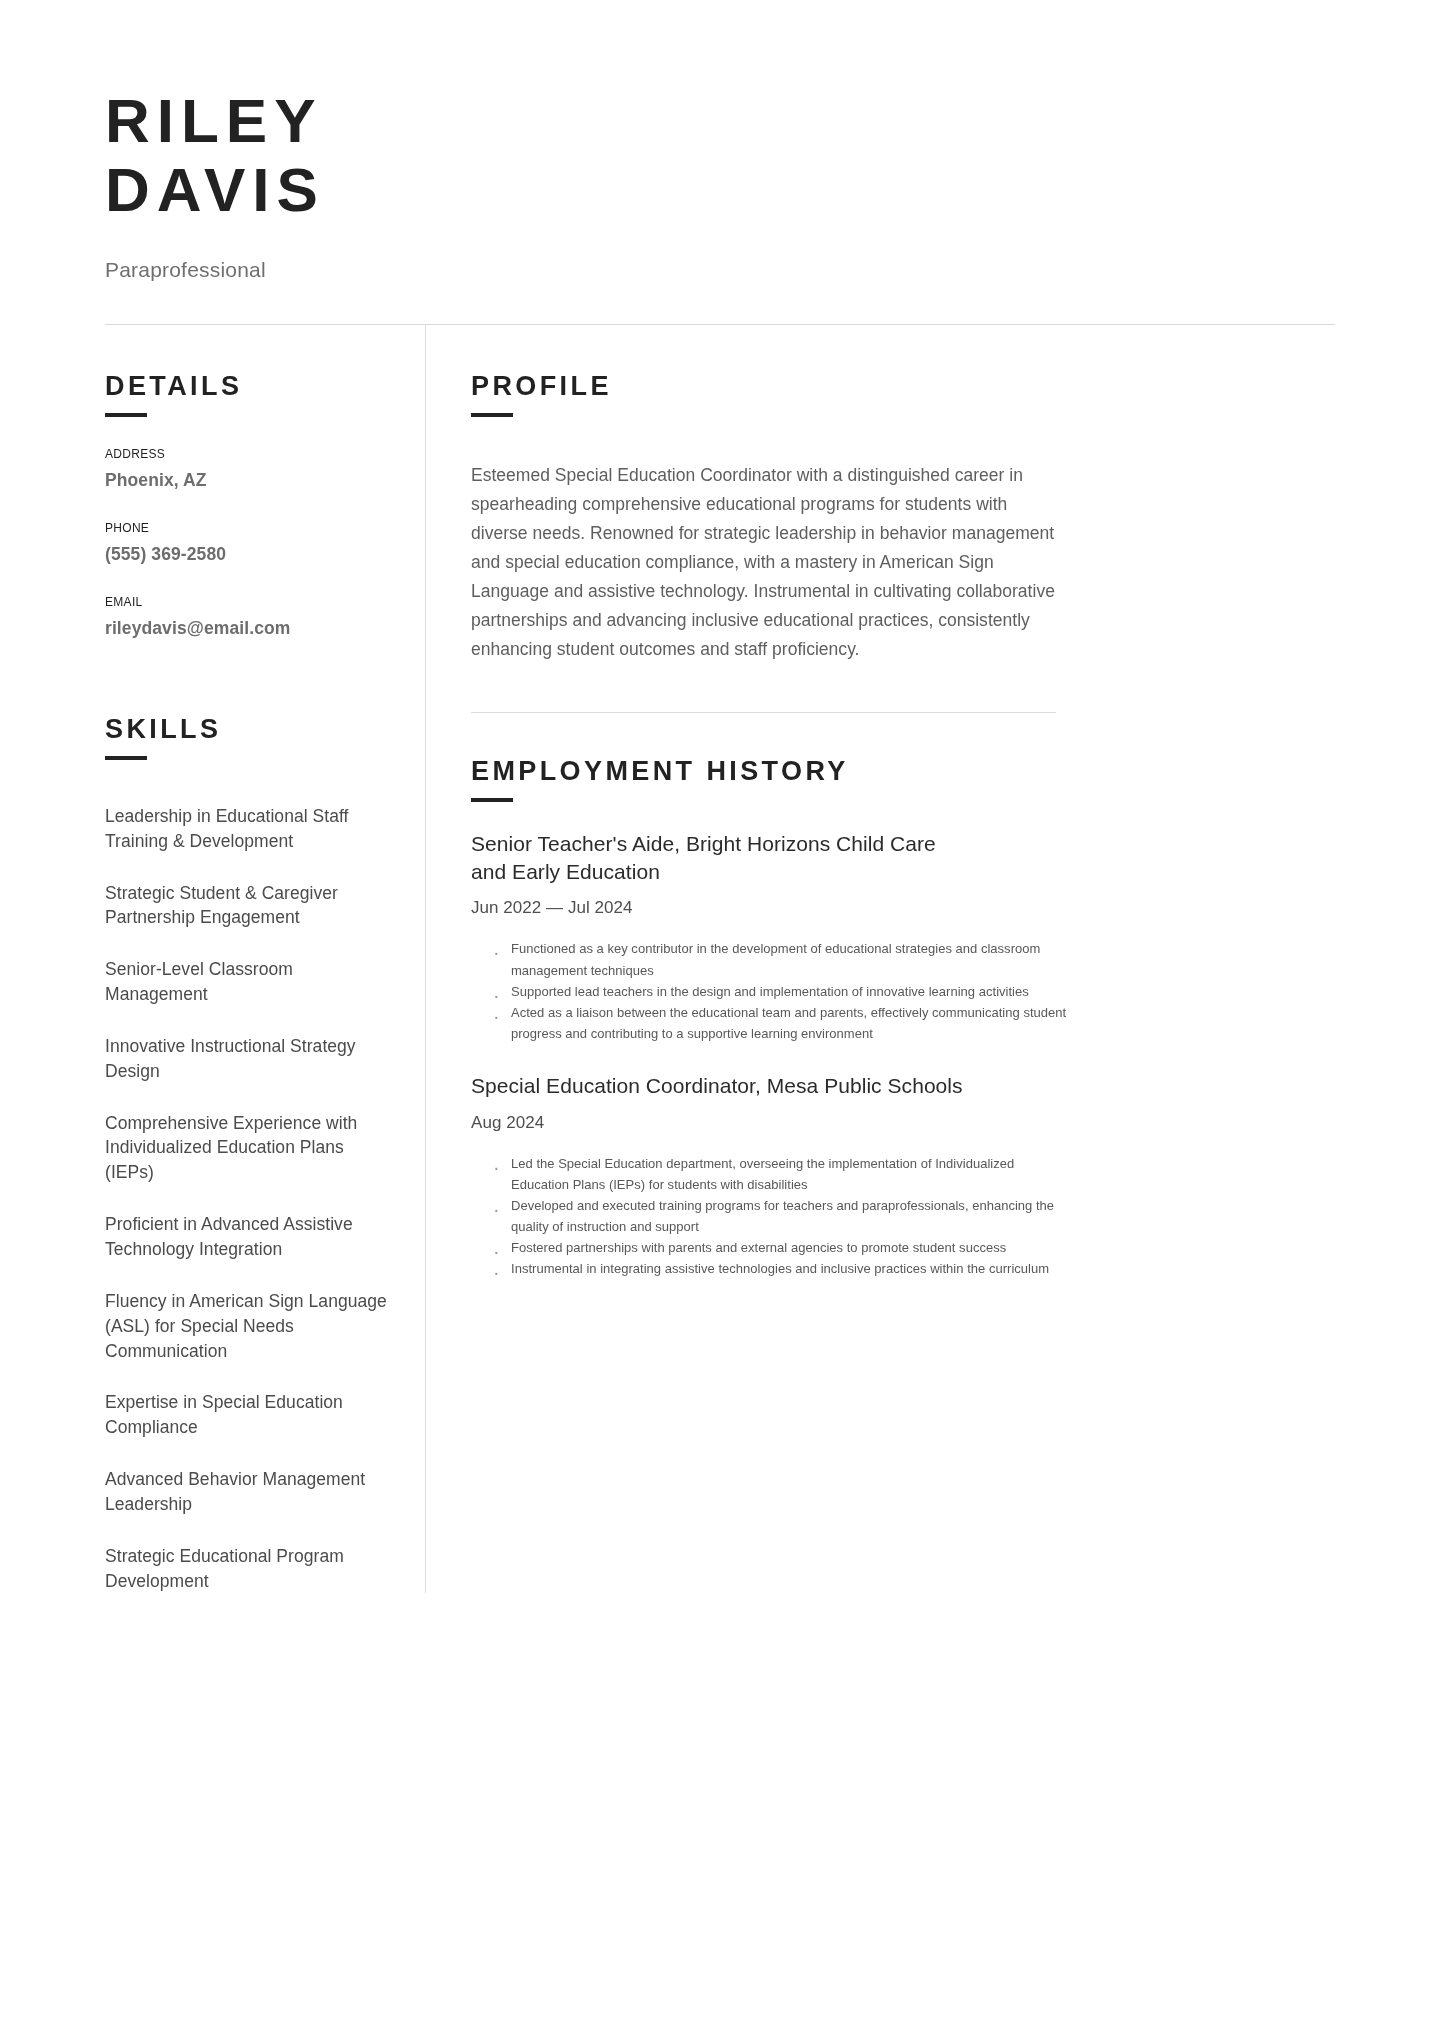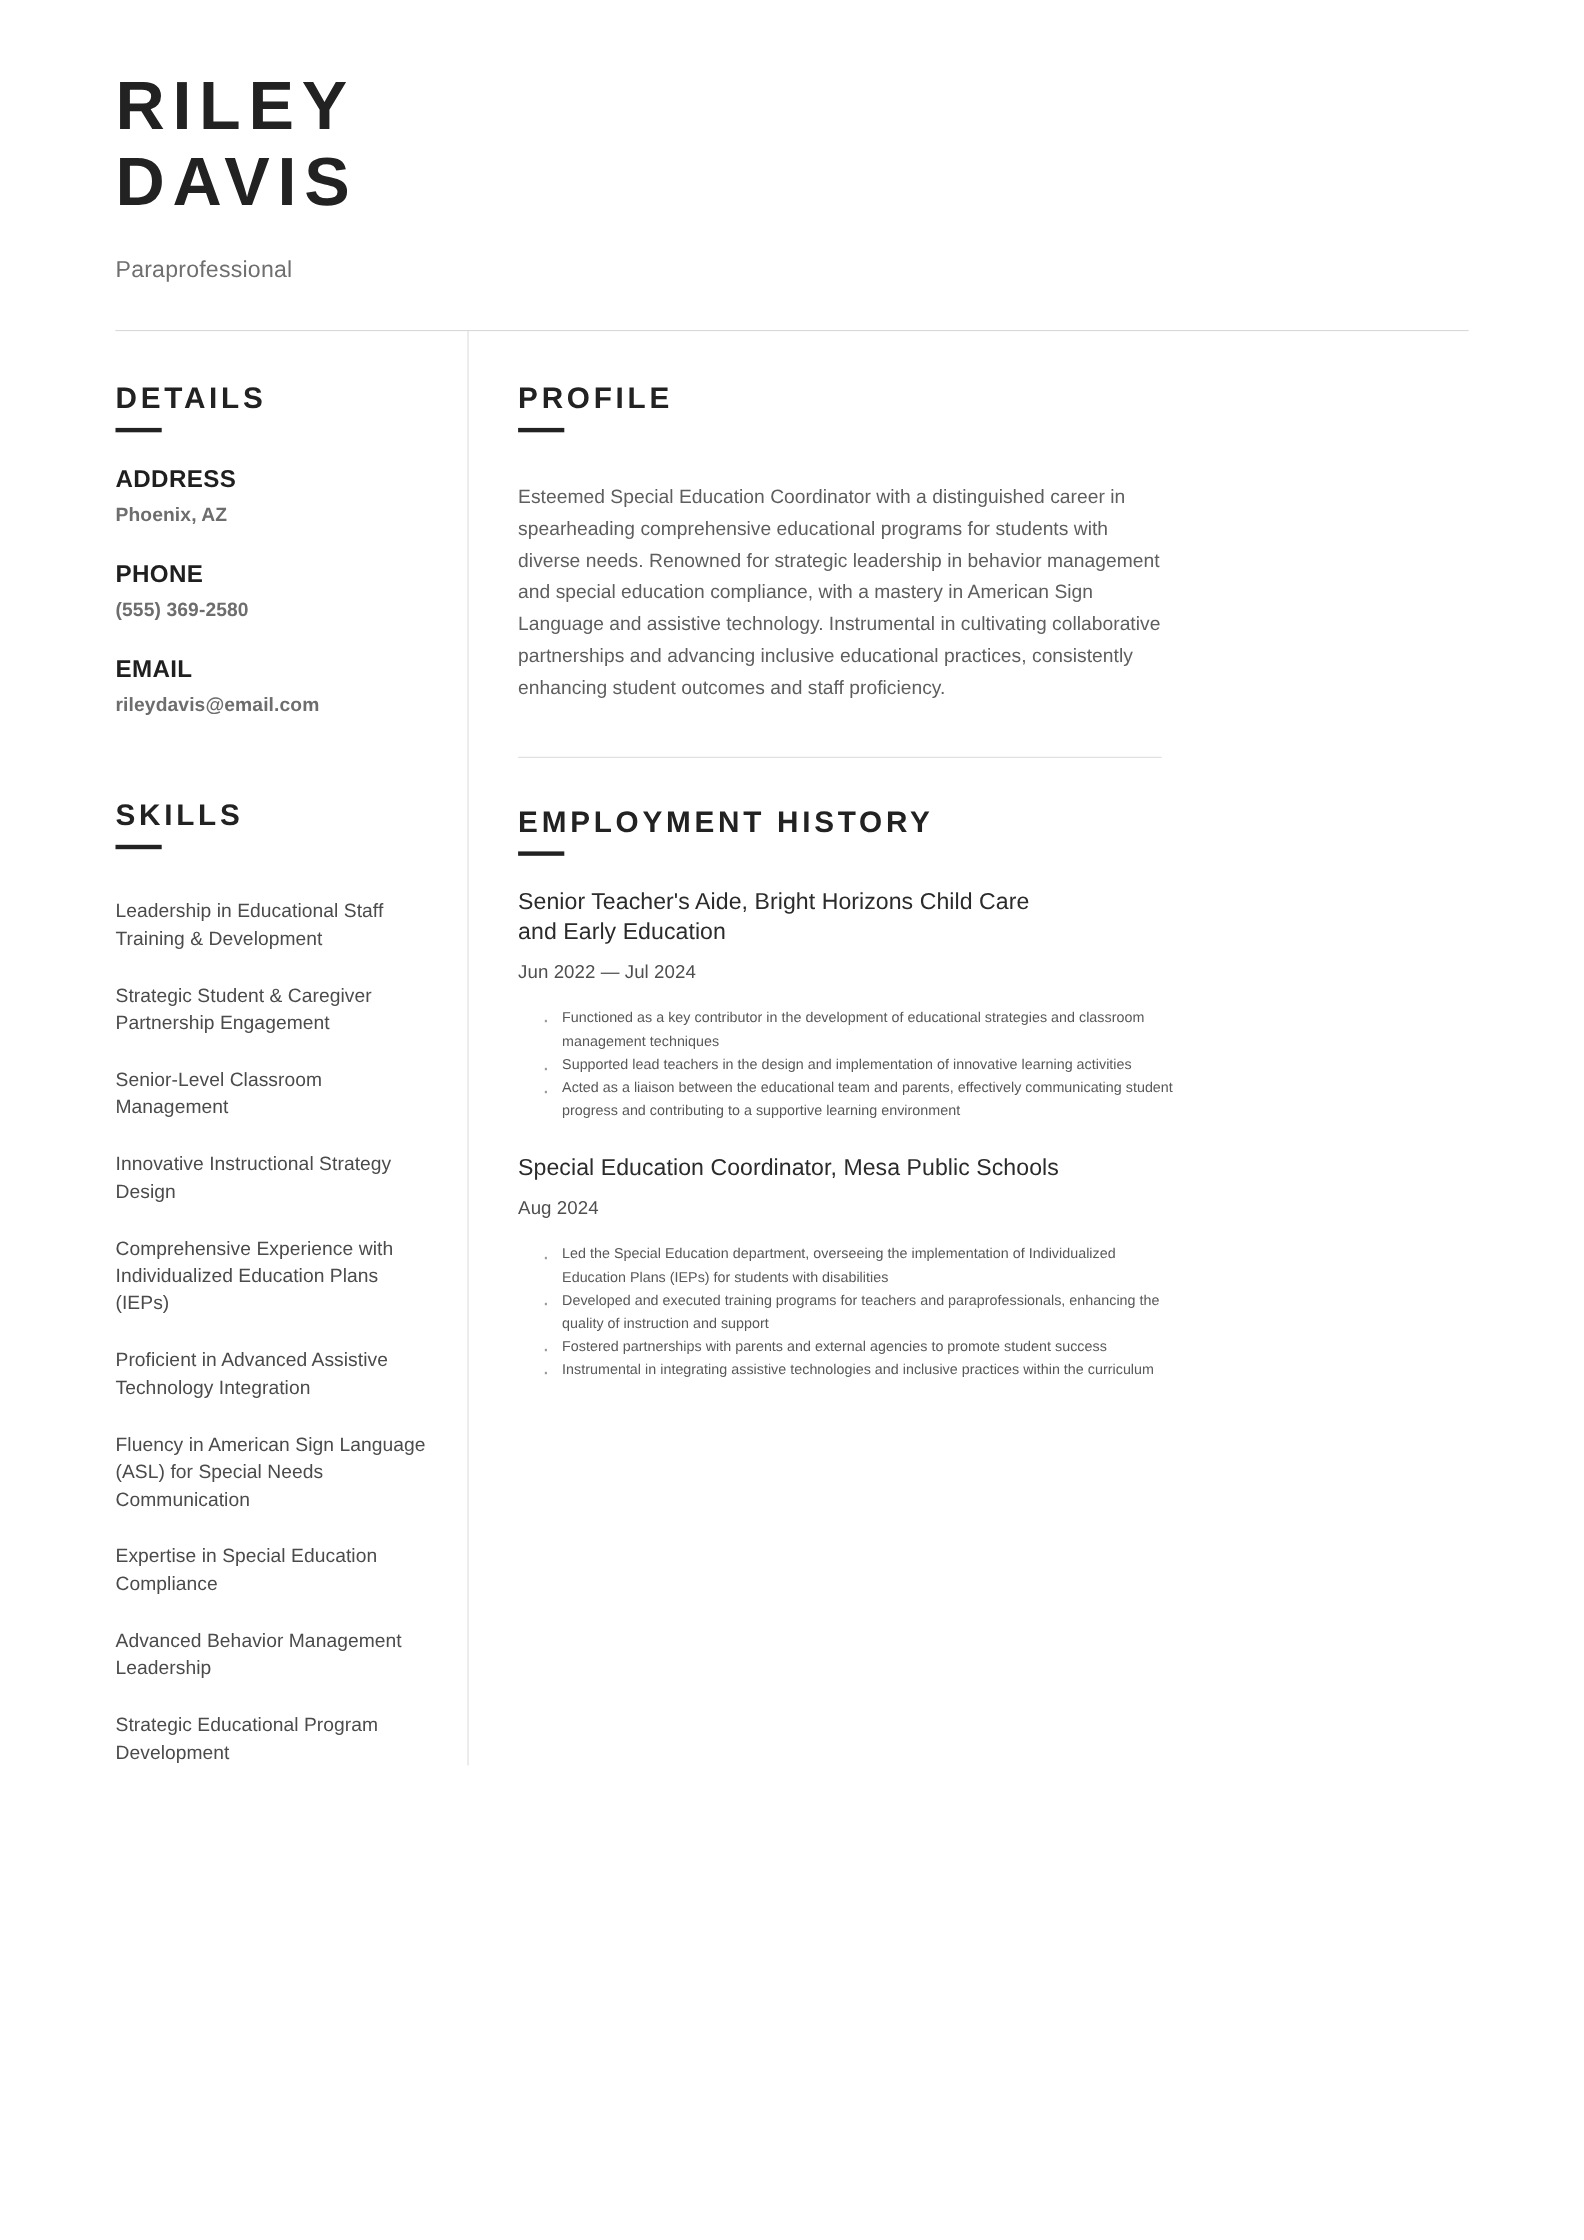--- a/index.html
+++ b/index.html
@@ -18,21 +18,21 @@
     position: relative;
     width: 1440px;
     height: 2036px;
     background: #fff;
     box-sizing: border-box;
     padding: 0 105px;
   }
 
   
   .header {
-    padding-top: 62px;
+    padding-top: 86px;
   }
   .name {
     font-size: 62px;
     font-weight: 700;
     letter-spacing: 7px;
     line-height: 1.12;
     color: #222222;
     margin: 0;
     max-width: 420px;
     text-transform: uppercase;
@@ -93,22 +93,22 @@
     width: 42px;
     height: 4px;
     background: #222222;
     margin-top: 13px;
   }
 
   
   .detail-block { margin-top: 30px; }
   .detail-block:first-of-type { margin-top: 43px; }
   .detail-label {
-    font-size: 22px;
-    font-weight: 700;
+    font-size: 12px;
+    font-weight: 400;
     color: #1f1f1f;
     letter-spacing: 0.3px;
     text-transform: uppercase;
   }
   .detail-value {
     margin-top: 9px;
     font-size: 17.5px;
     font-weight: 700;
     color: #6d6d6d;
     letter-spacing: 0.1px;

